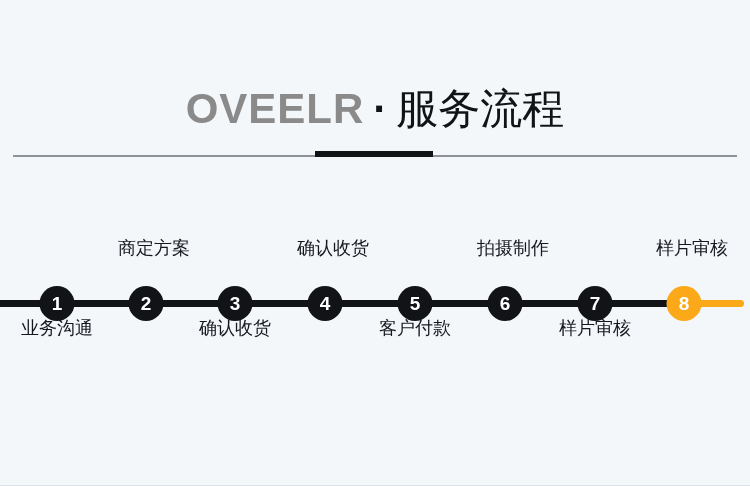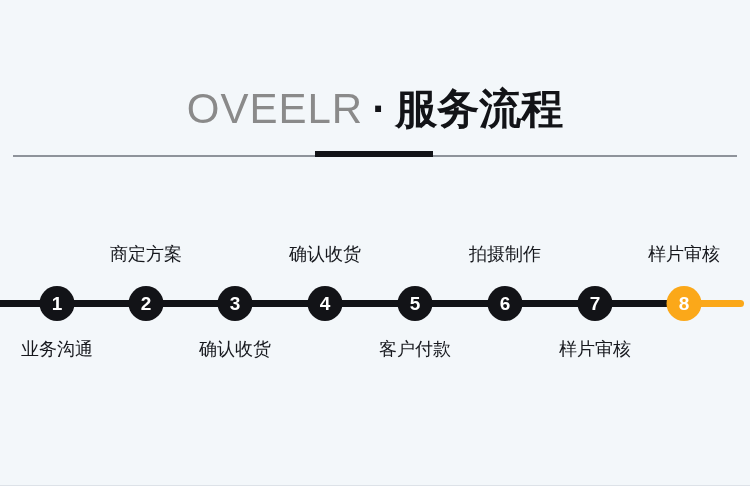--- a/index.html
+++ b/index.html
@@ -21,31 +21,31 @@
   .title {
     position: absolute;
     top: 83px; left: 0; width: 100%;
     margin: 0;
     text-align: center;
     font-size: 42px; line-height: 52px;
     white-space: nowrap;
   }
   .brand {
     color: var(--brand, #8a8a8a);
-    font-weight: 400;
+    font-weight: 700;
     letter-spacing: 1px;
   }
   .sep {
     color: var(--ink, #121317);
     font-weight: 700;
     margin: 0 9px;
   }
   .title-cn {
     color: var(--ink, #121317);
-    font-weight: 700;
+    font-weight: 400;
   }
 
   
   .divider {
     position: absolute;
     top: 155px; left: 13px; right: 13px;
     height: 2px;
     background: var(--divider, #8e939a);
   }
   .divider-accent {
@@ -85,22 +85,22 @@
   .step.accent .dot { background: var(--accent, #fba819); }
   .label {
     position: absolute;
     left: 0;
     transform: translateX(-50%);
     white-space: nowrap;
     font-size: 18px;
     font-weight: 500;
     color: var(--label, #16181d);
   }
-  .label.above { top: 242px; }
-  .label.below { top: 337px; text-align: right; }
+  .label.above { top: 236px; margin-left: 8px; }
+  .label.below { top: 316px; text-align: right; }
 </style>
 </head>
 <body>
 
 <div class="stage">
 
   <h1 class="title">
     <span class="brand">OVEELR</span><span class="sep">·</span><span class="title-cn">服务流程</span>
   </h1>
 

